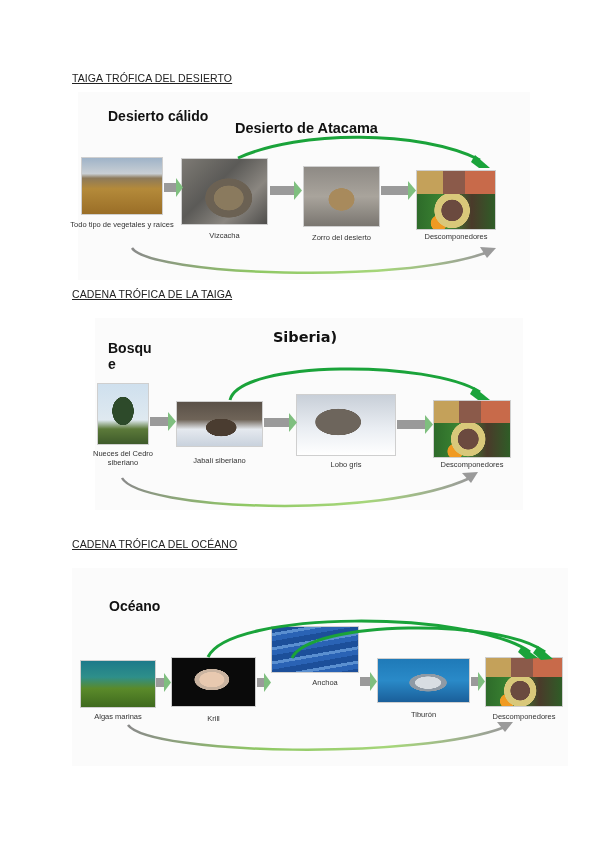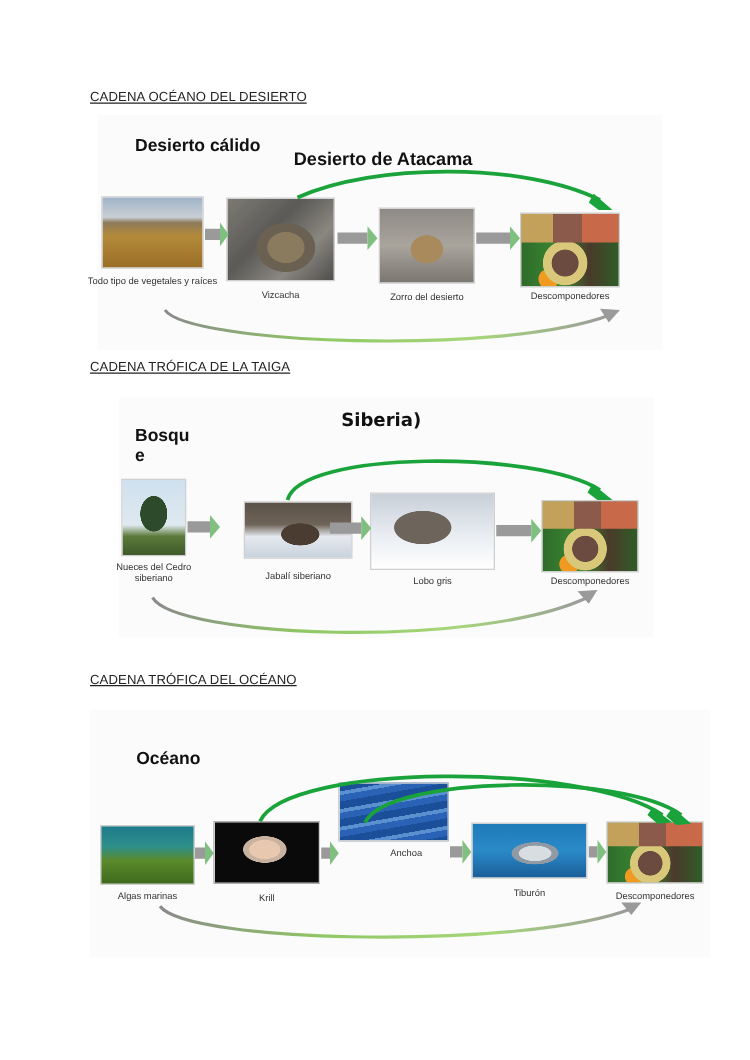--- a/index.html
+++ b/index.html
@@ -38,21 +38,21 @@
   .p-wolf { background: radial-gradient(ellipse at 42% 45%, #6d655c 0 28%, transparent 29%), linear-gradient(180deg,#c8cfd8 0%,#e9edf2 55%,#ffffff 100%); }
   .p-algae { background: linear-gradient(180deg,#1e7a8a 0%,#2e8f8a 35%,#5a8a2a 60%,#3f6a1e 100%); }
   .p-krill { background: radial-gradient(ellipse at 48% 45%, #e8c9b0 0 20%, #c9b3a0 21% 28%, transparent 29%), #0a0a0a; }
   .p-anchovy { background: repeating-linear-gradient(170deg,#1c4f9a 0 6px,#5a8fd0 6px 9px,#2a63b5 9px 14px), #2a63b5; }
   .p-shark { background: radial-gradient(ellipse at 55% 55%, #d8dde2 0 18%, #8f9aa5 19% 26%, transparent 27%), linear-gradient(180deg,#1f7ab8,#2a8ac8 50%,#1a5f9a); }
 </style>
 </head>
 <body>
 
 <div>
-  <div class="section-heading" style="left:72px; top:72px;">CADENA OCÉANO DEL DESIERTO</div>
+  <div class="section-heading" style="left:72px; top:72px;">TAIGA TRÓFICA DEL DESIERTO</div>
 
   <div class="panel" style="left:78px; top:92px; width:452px; height:188px;"></div>
 
   <div class="panel-title t-sans" style="left:108px; top:108px;">Desierto cálido</div>
   <div class="panel-title t-sans" style="left:235px; top:120px; font-size:14.5px;">Desierto de Atacama</div>
 
   <div class="node" style="left:81px; top:157px; width:82px; height:58px;">
     <div class="pic p-desert" style="width:82px;height:58px;"></div>
     <div class="cap" style="top:63px;">Todo tipo de vegetales y raíces</div>
   </div>
@@ -83,21 +83,21 @@
     <div>Siberia)</div>
   </div>
 
   <div class="node" style="left:97px; top:383px; width:52px; height:62px;padding-left:44px;">
     <div class="pic p-tree" style="width:52px;height:62px;"></div>
     <div class="cap" style="top:66px;">
       <div>Nueces del Cedro</div>
       <div>siberiano</div>
     </div>
   </div>
-  <div class="node" style="left:176px; top:401px; width:87px; height:30px;margin-left:19px;">
+  <div class="node" style="left:176px; top:401px; width:87px; height:30px;">
     <div class="pic p-boar" style="width:87px;height:46px;"></div>
     <div class="cap" style="top:55px;">Jabalí siberiano</div>
   </div>
   <div class="node" style="left:296px; top:394px; width:100px; height:62px;padding-left:20px;">
     <div class="pic p-wolf" style="width:100px;height:62px;"></div>
     <div class="cap" style="top:66px;">Lobo gris</div>
   </div>
   <div class="node" style="left:433px; top:400px; width:78px; height:58px;">
     <div class="pic p-decomp" style="width:78px;height:58px;"></div>
     <div class="cap" style="top:60px;">Descomponedores</div>

